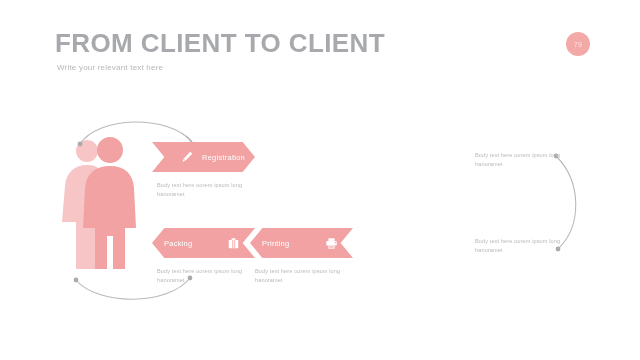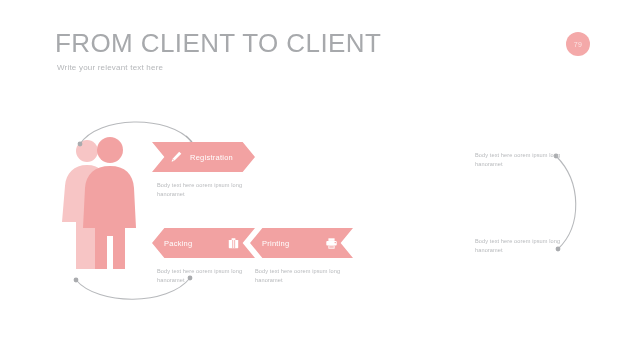--- a/index.html
+++ b/index.html
@@ -16,21 +16,21 @@
   }
 
   
   #page-title {
     position: absolute;
     left: 55px;
     top: 28px;
     font-size: 26px;
     letter-spacing: 0.4px;
     color: #a7a9ac;
-    font-weight: 400;
+    font-weight: 700;
     white-space: nowrap;
   }
   #page-subtitle {
     position: absolute;
     left: 57px;
     top: 63px;
     font-size: 8px;
     color: #b5b7ba;
     font-weight: 400;
     letter-spacing: 0.2px;
@@ -91,21 +91,21 @@
     height: 30px;
     background: #f2a2a2;
     display: flex;
     align-items: center;
     box-sizing: border-box;
   }
   .chevron.right {
     clip-path: polygon(0 0, 88% 0, 100% 50%, 88% 100%, 0 100%, 12% 50%);
     padding-left: 16px;
     padding-right: 10px;
-    justify-content: flex-start;
+    justify-content: flex-end;
   }
   .chevron.left {
     clip-path: polygon(12% 0, 100% 0, 88% 50%, 100% 100%, 12% 100%, 0 50%);
     padding-left: 12px;
     padding-right: 14px;
     justify-content: flex-start;
     align-items: center;
   }
 
   .step-icon {

